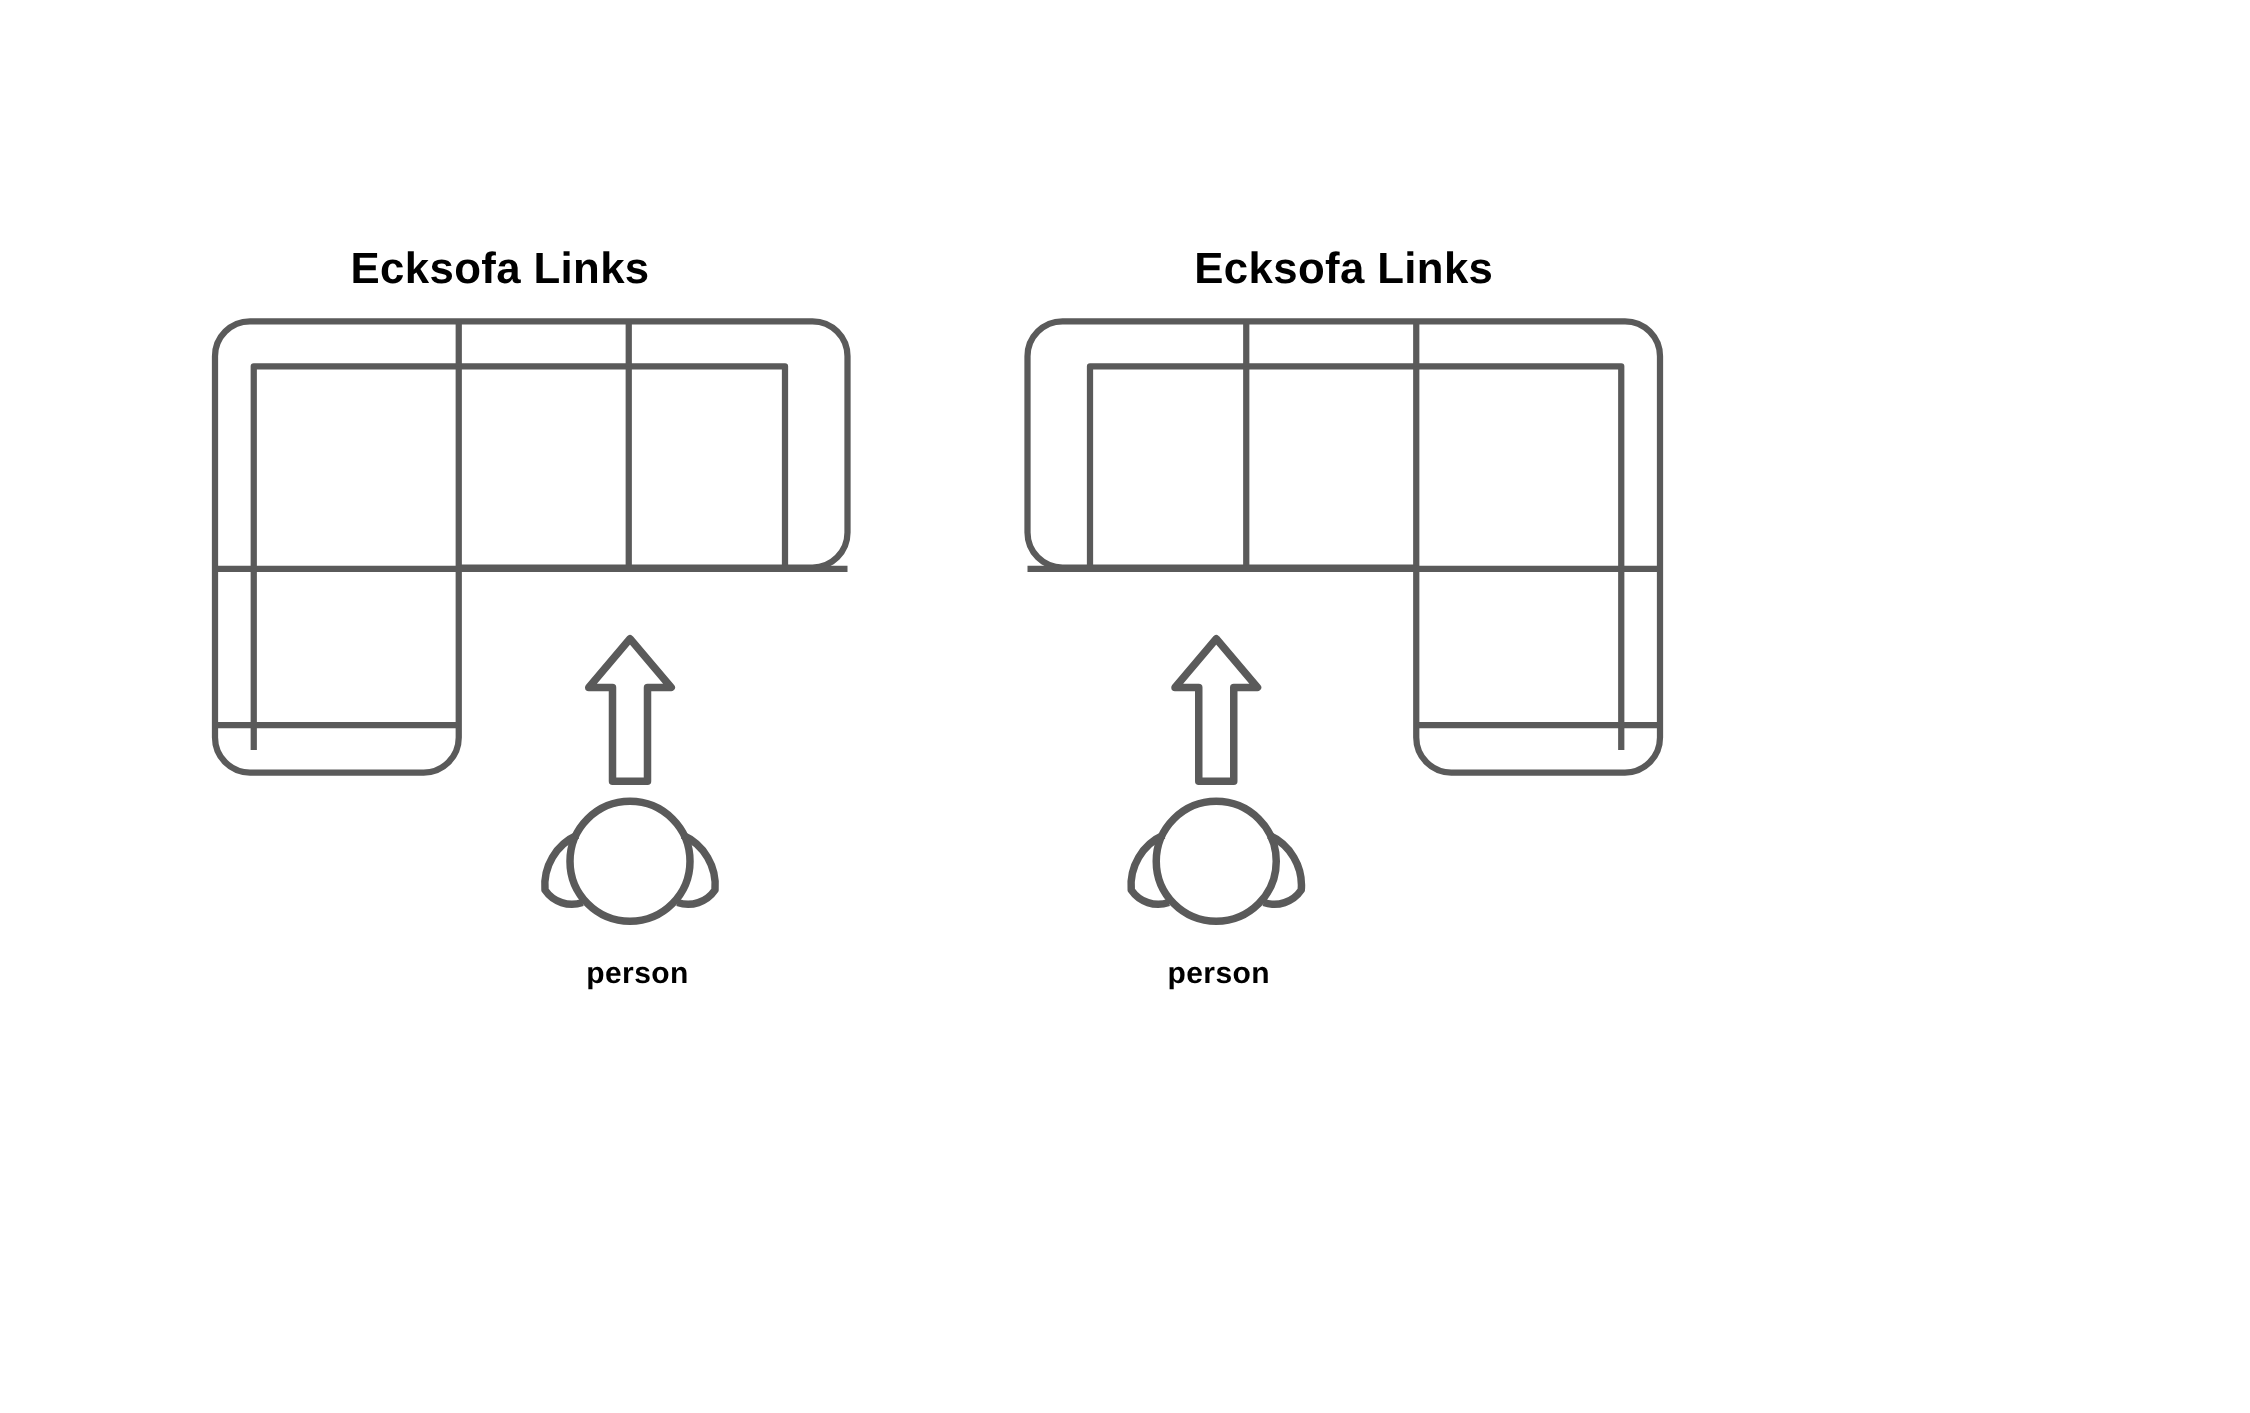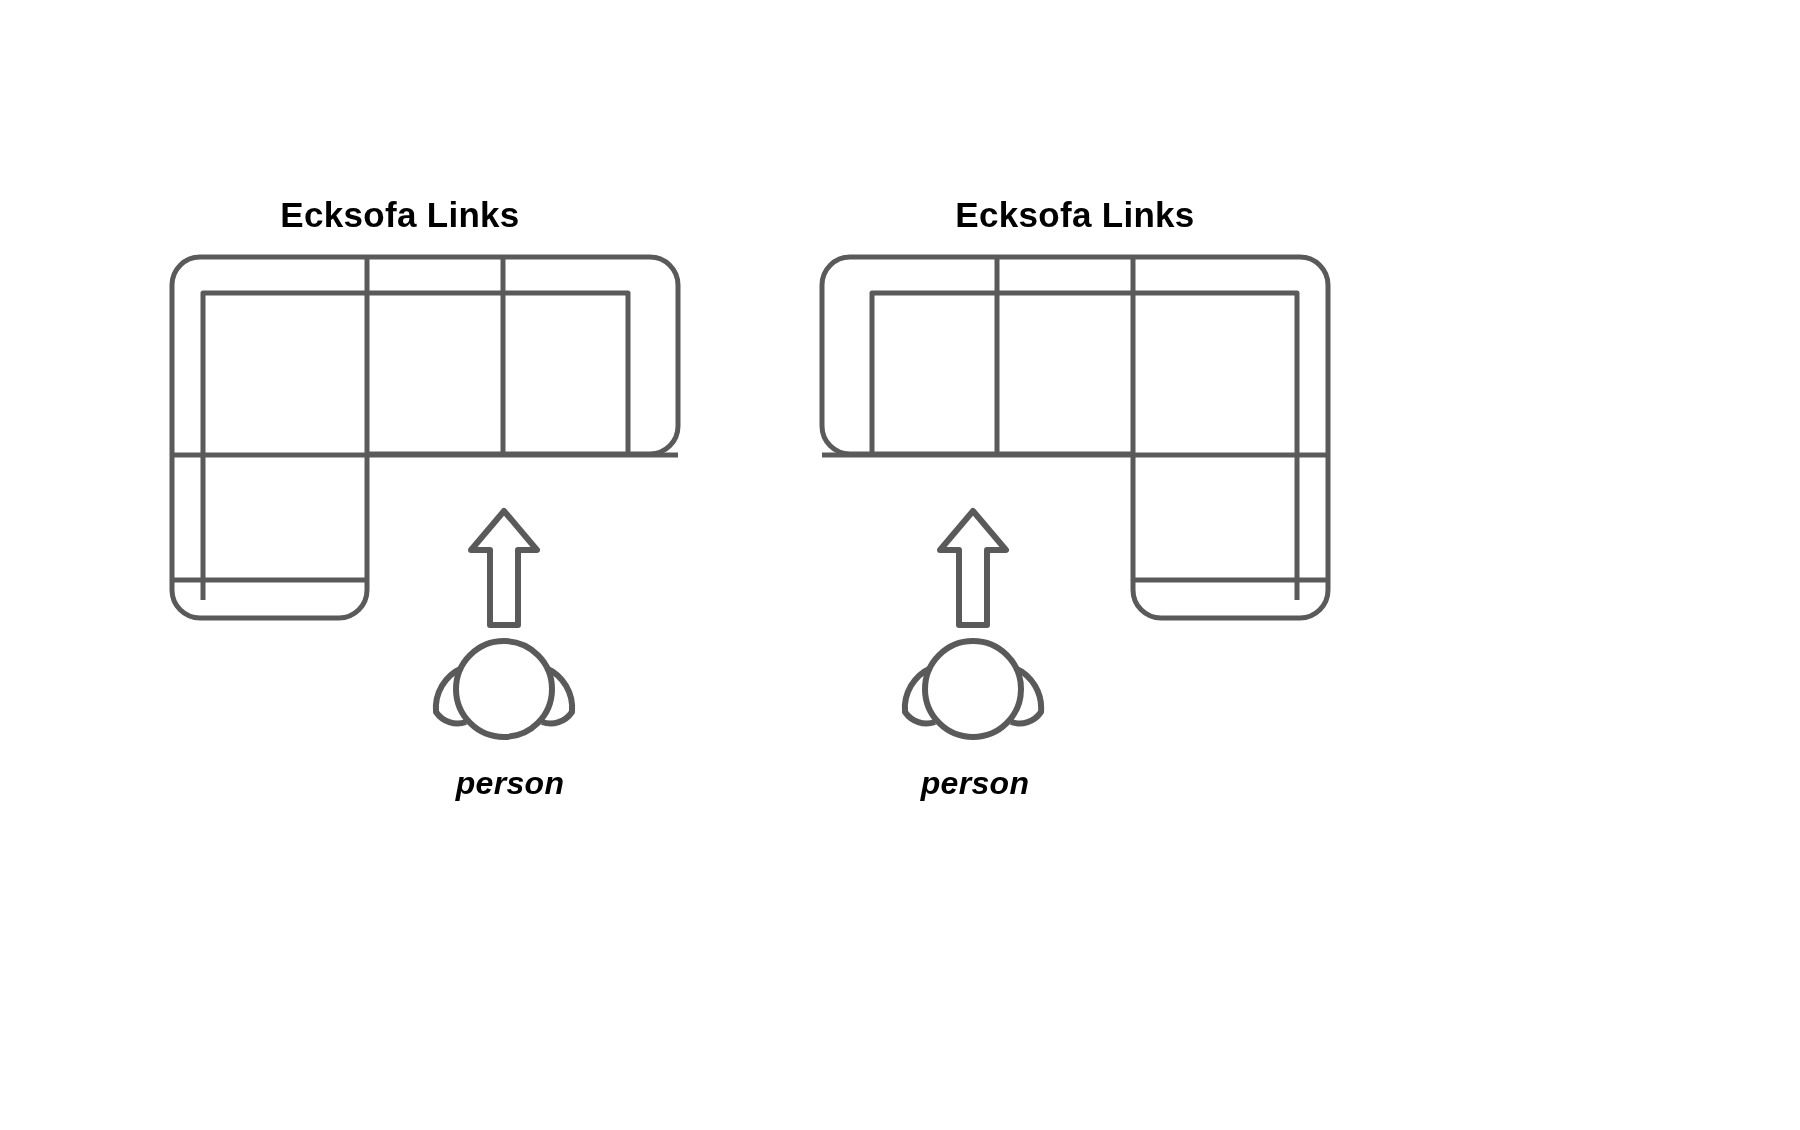--- a/index.html
+++ b/index.html
@@ -31,23 +31,22 @@
     font-weight: bold;
     color: #000000;
     white-space: nowrap;
     text-align: center;
   }
   .title-label {
     font-size: 35px;
     letter-spacing: 0.3px;
   }
   .person-label {
-    font-size: 32px;
+    font-size: 24px;
     letter-spacing: 0.3px;
-    font-style: italic;
   }
   #title-left  { left: 180px;  top: 195px; width: 440px; }
   #title-right { left: 855px;  top: 195px; width: 440px; }
   #person-label-left  { left: 400px;  top: 765px; width: 220px; }
   #person-label-right { left: 865px;  top: 765px; width: 220px; }
 </style>
 </head>
 <body>
 
 <div id="canvas">

